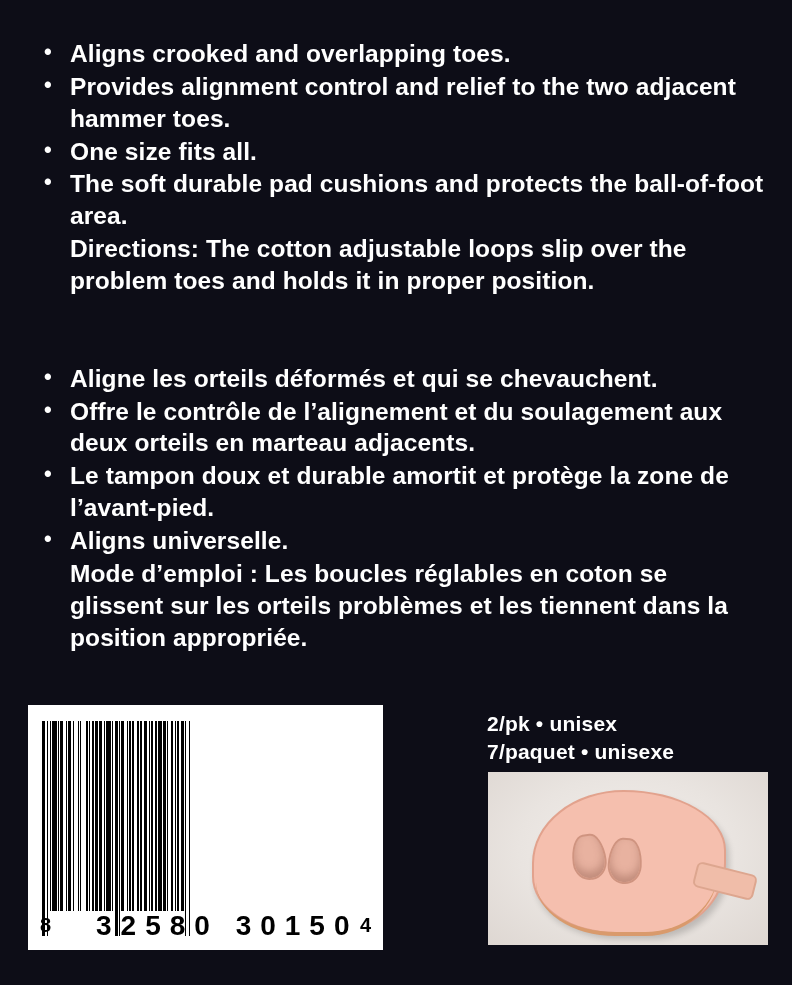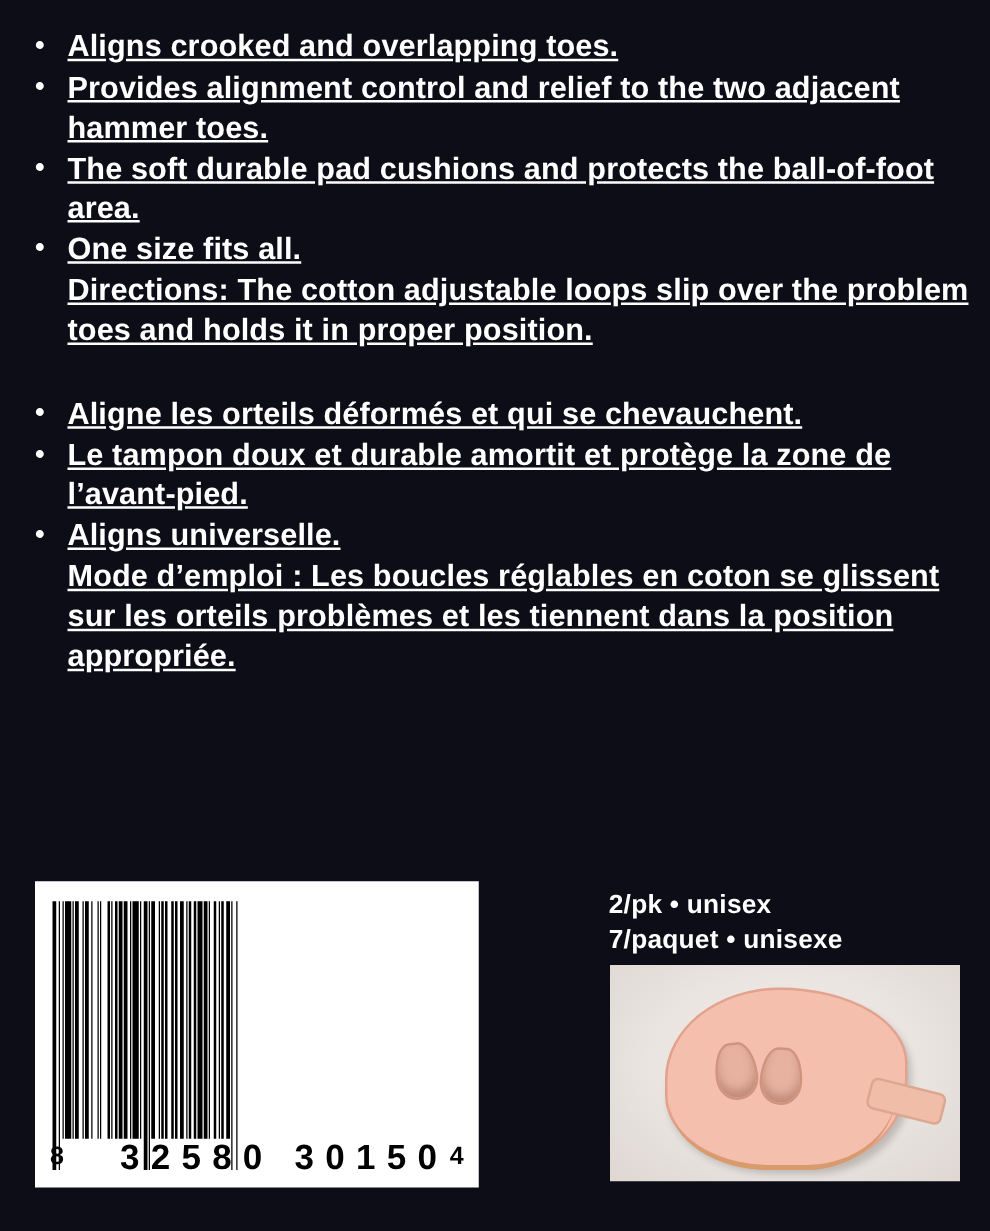--- a/index.html
+++ b/index.html
@@ -17,23 +17,22 @@
   }
   .page {
     position: relative;
     width: 792px;
     height: 985px;
     box-sizing: border-box;
     padding: 22px 12px 0 18px;
   }
   ul.bullets {
     list-style: none;
-    margin: 0;
+    margin: 16px;
     padding: 0;
-    text-decoration: underline;
   }
   ul.bullets li {
     position: relative;
     padding-left: 36px;
     margin-bottom: 1px;
     font-size: 24.5px;
     font-weight: bold;
     line-height: 1.30;
     letter-spacing: 0.1px;
   }
@@ -179,29 +178,30 @@
   }
 </style>
 </head>
 <body>
 
 <div class="page">
 
   <ul class="bullets">
     <li class="bulleted">Aligns  crooked and overlapping toes.</li>
     <li class="bulleted">Provides alignment control and relief to the two adjacent hammer toes.</li>
+    <li class="bulleted">One size fits all.</li>
     <li class="bulleted">The soft durable pad cushions and protects the ball-of-foot area.</li>
-    <li class="bulleted">One size fits all.</li>
     <li class="nobullet">Directions: The cotton adjustable loops slip over the problem toes and holds it in proper position.</li>
   </ul>
 
   <div class="spacer-block"></div>
 
   <ul class="bullets">
     <li class="bulleted">Aligne les orteils déformés et qui se chevauchent.</li>
+    <li class="bulleted">Offre le contrôle de l’alignement et du soulagement aux deux orteils en marteau adjacents.</li>
     <li class="bulleted">Le tampon doux et durable amortit et protège la zone de l’avant-pied.</li>
     <li class="bulleted">Aligns universelle.</li>
     <li class="nobullet">Mode d’emploi : Les boucles réglables en coton se glissent sur les orteils problèmes et les tiennent dans la position appropriée.</li>
   </ul>
 
   <div class="bottom">
 
     <div class="barcode-box">
       <div class="barcode-inner" id="barcode-bars">
           <span class="bar" style="width: 3.45px; height: 215px; background: rgb(0, 0, 0);"></span>

